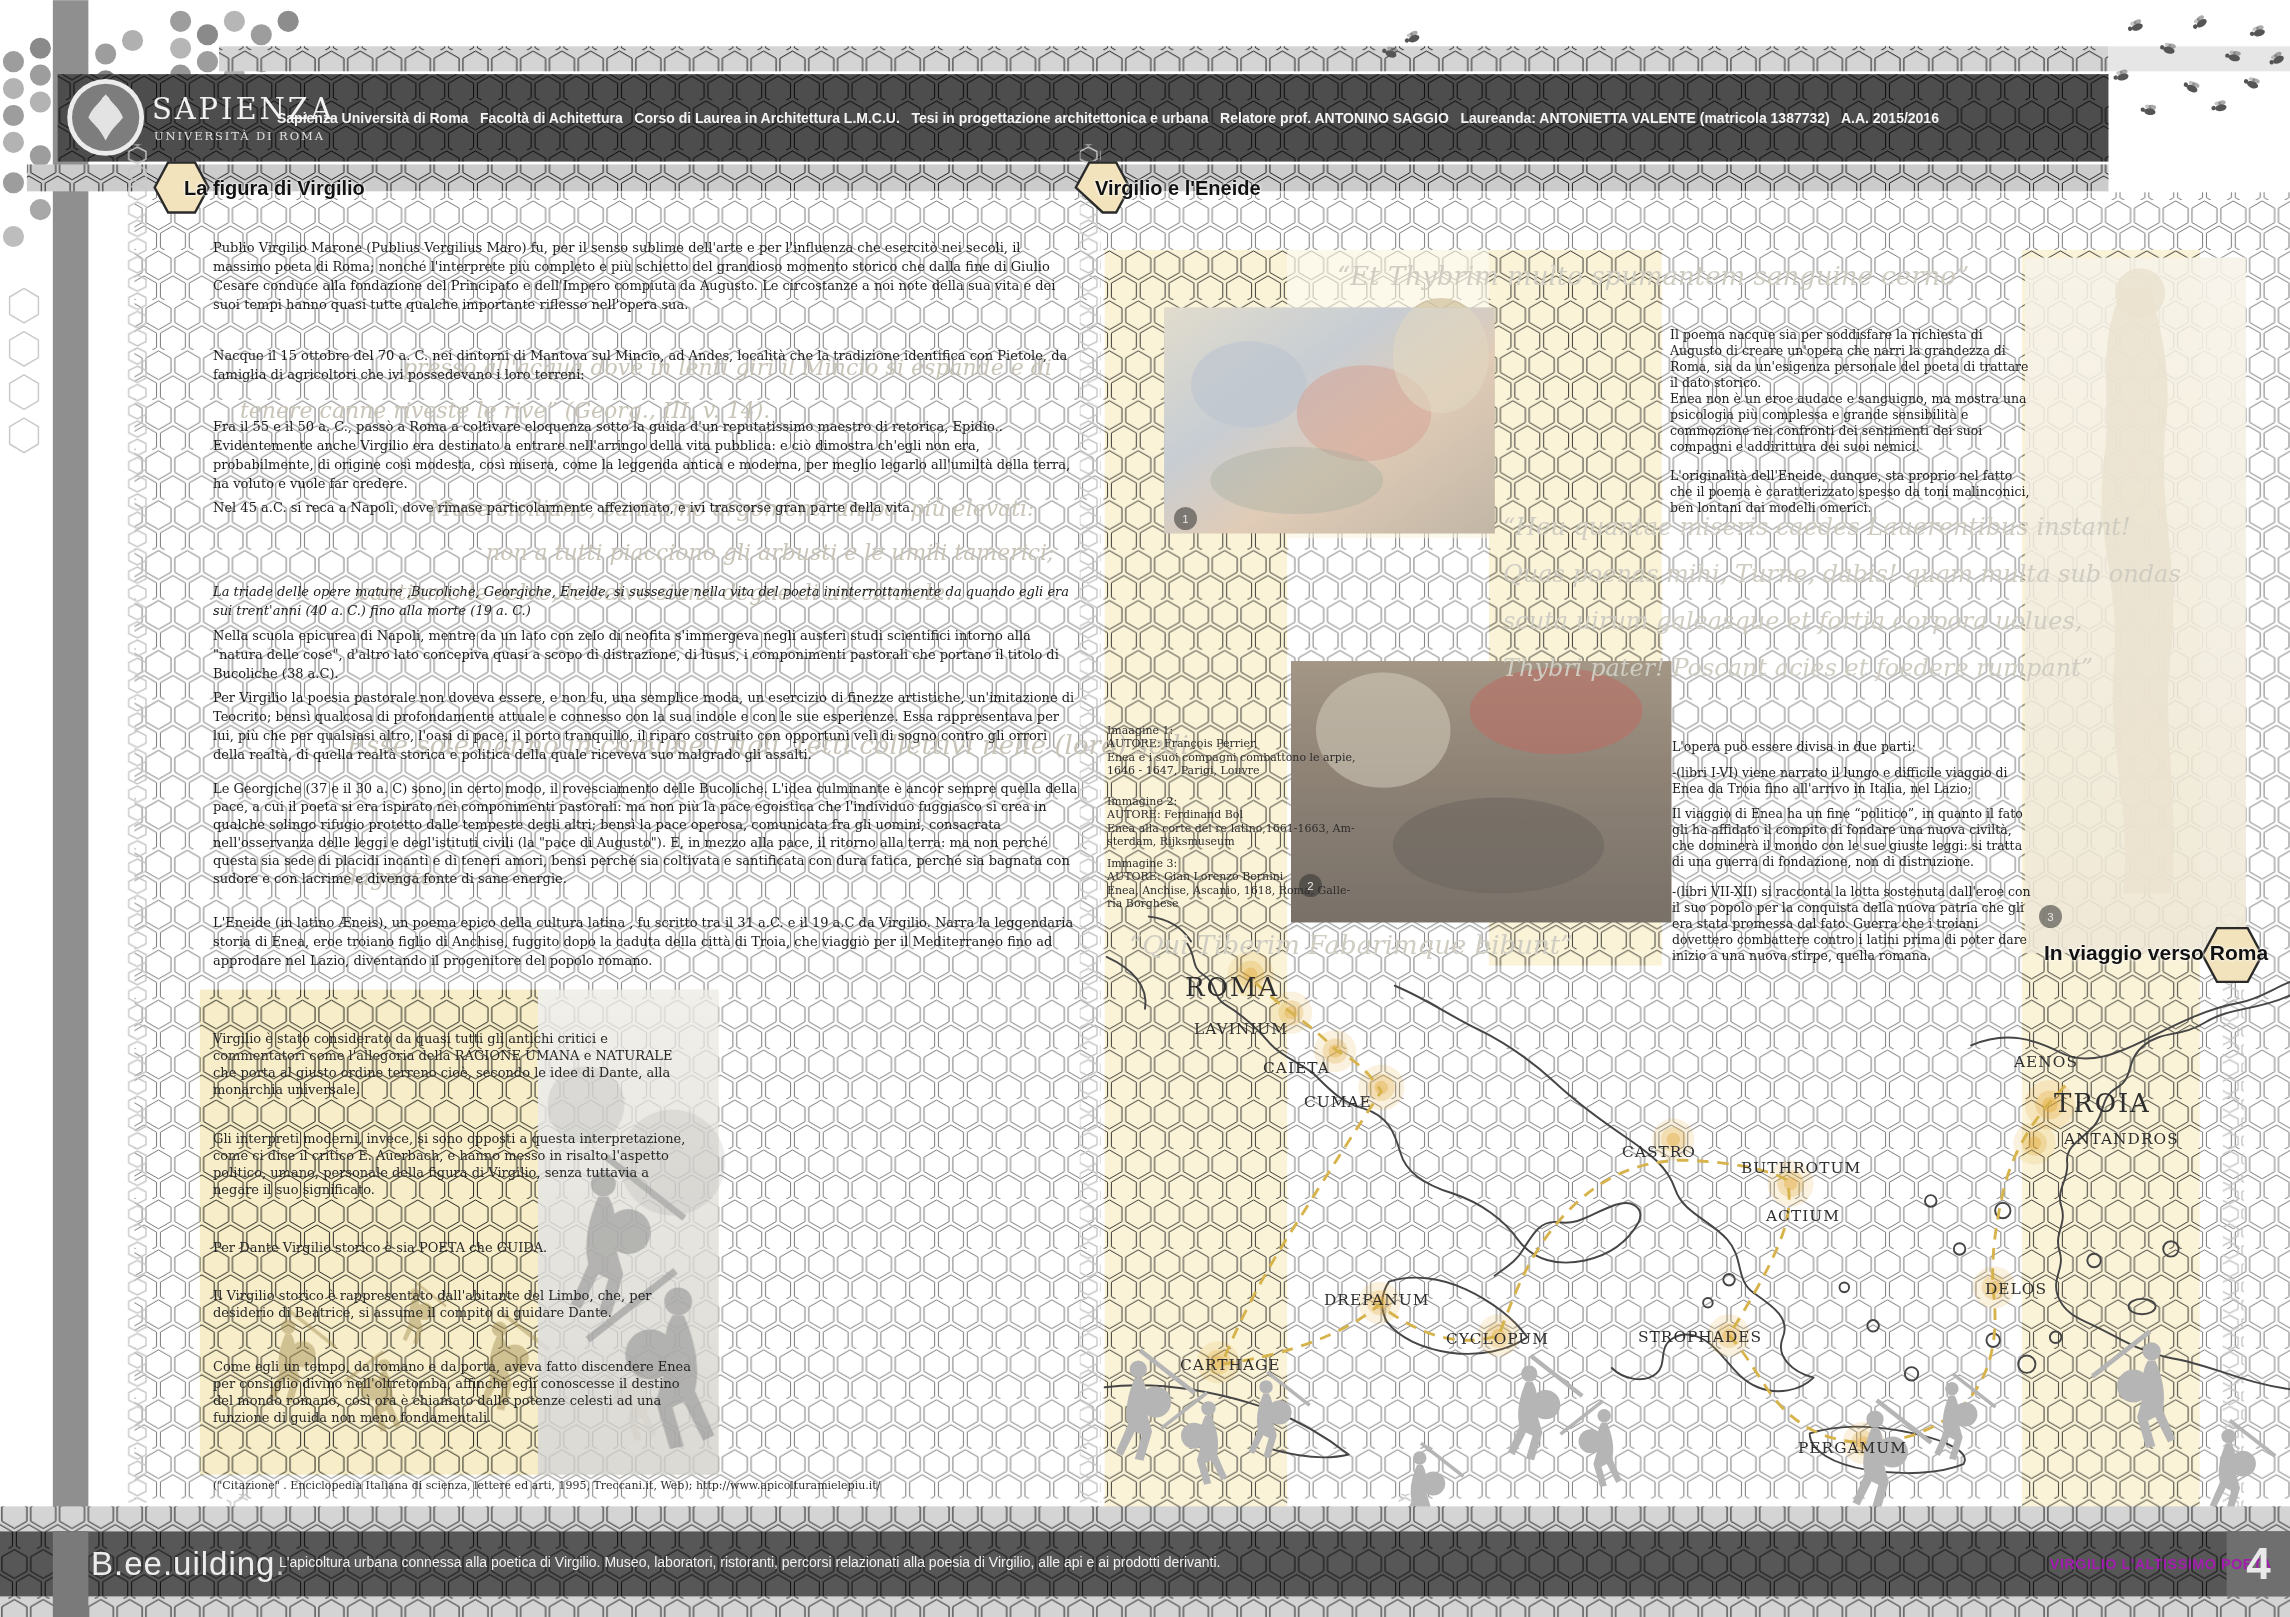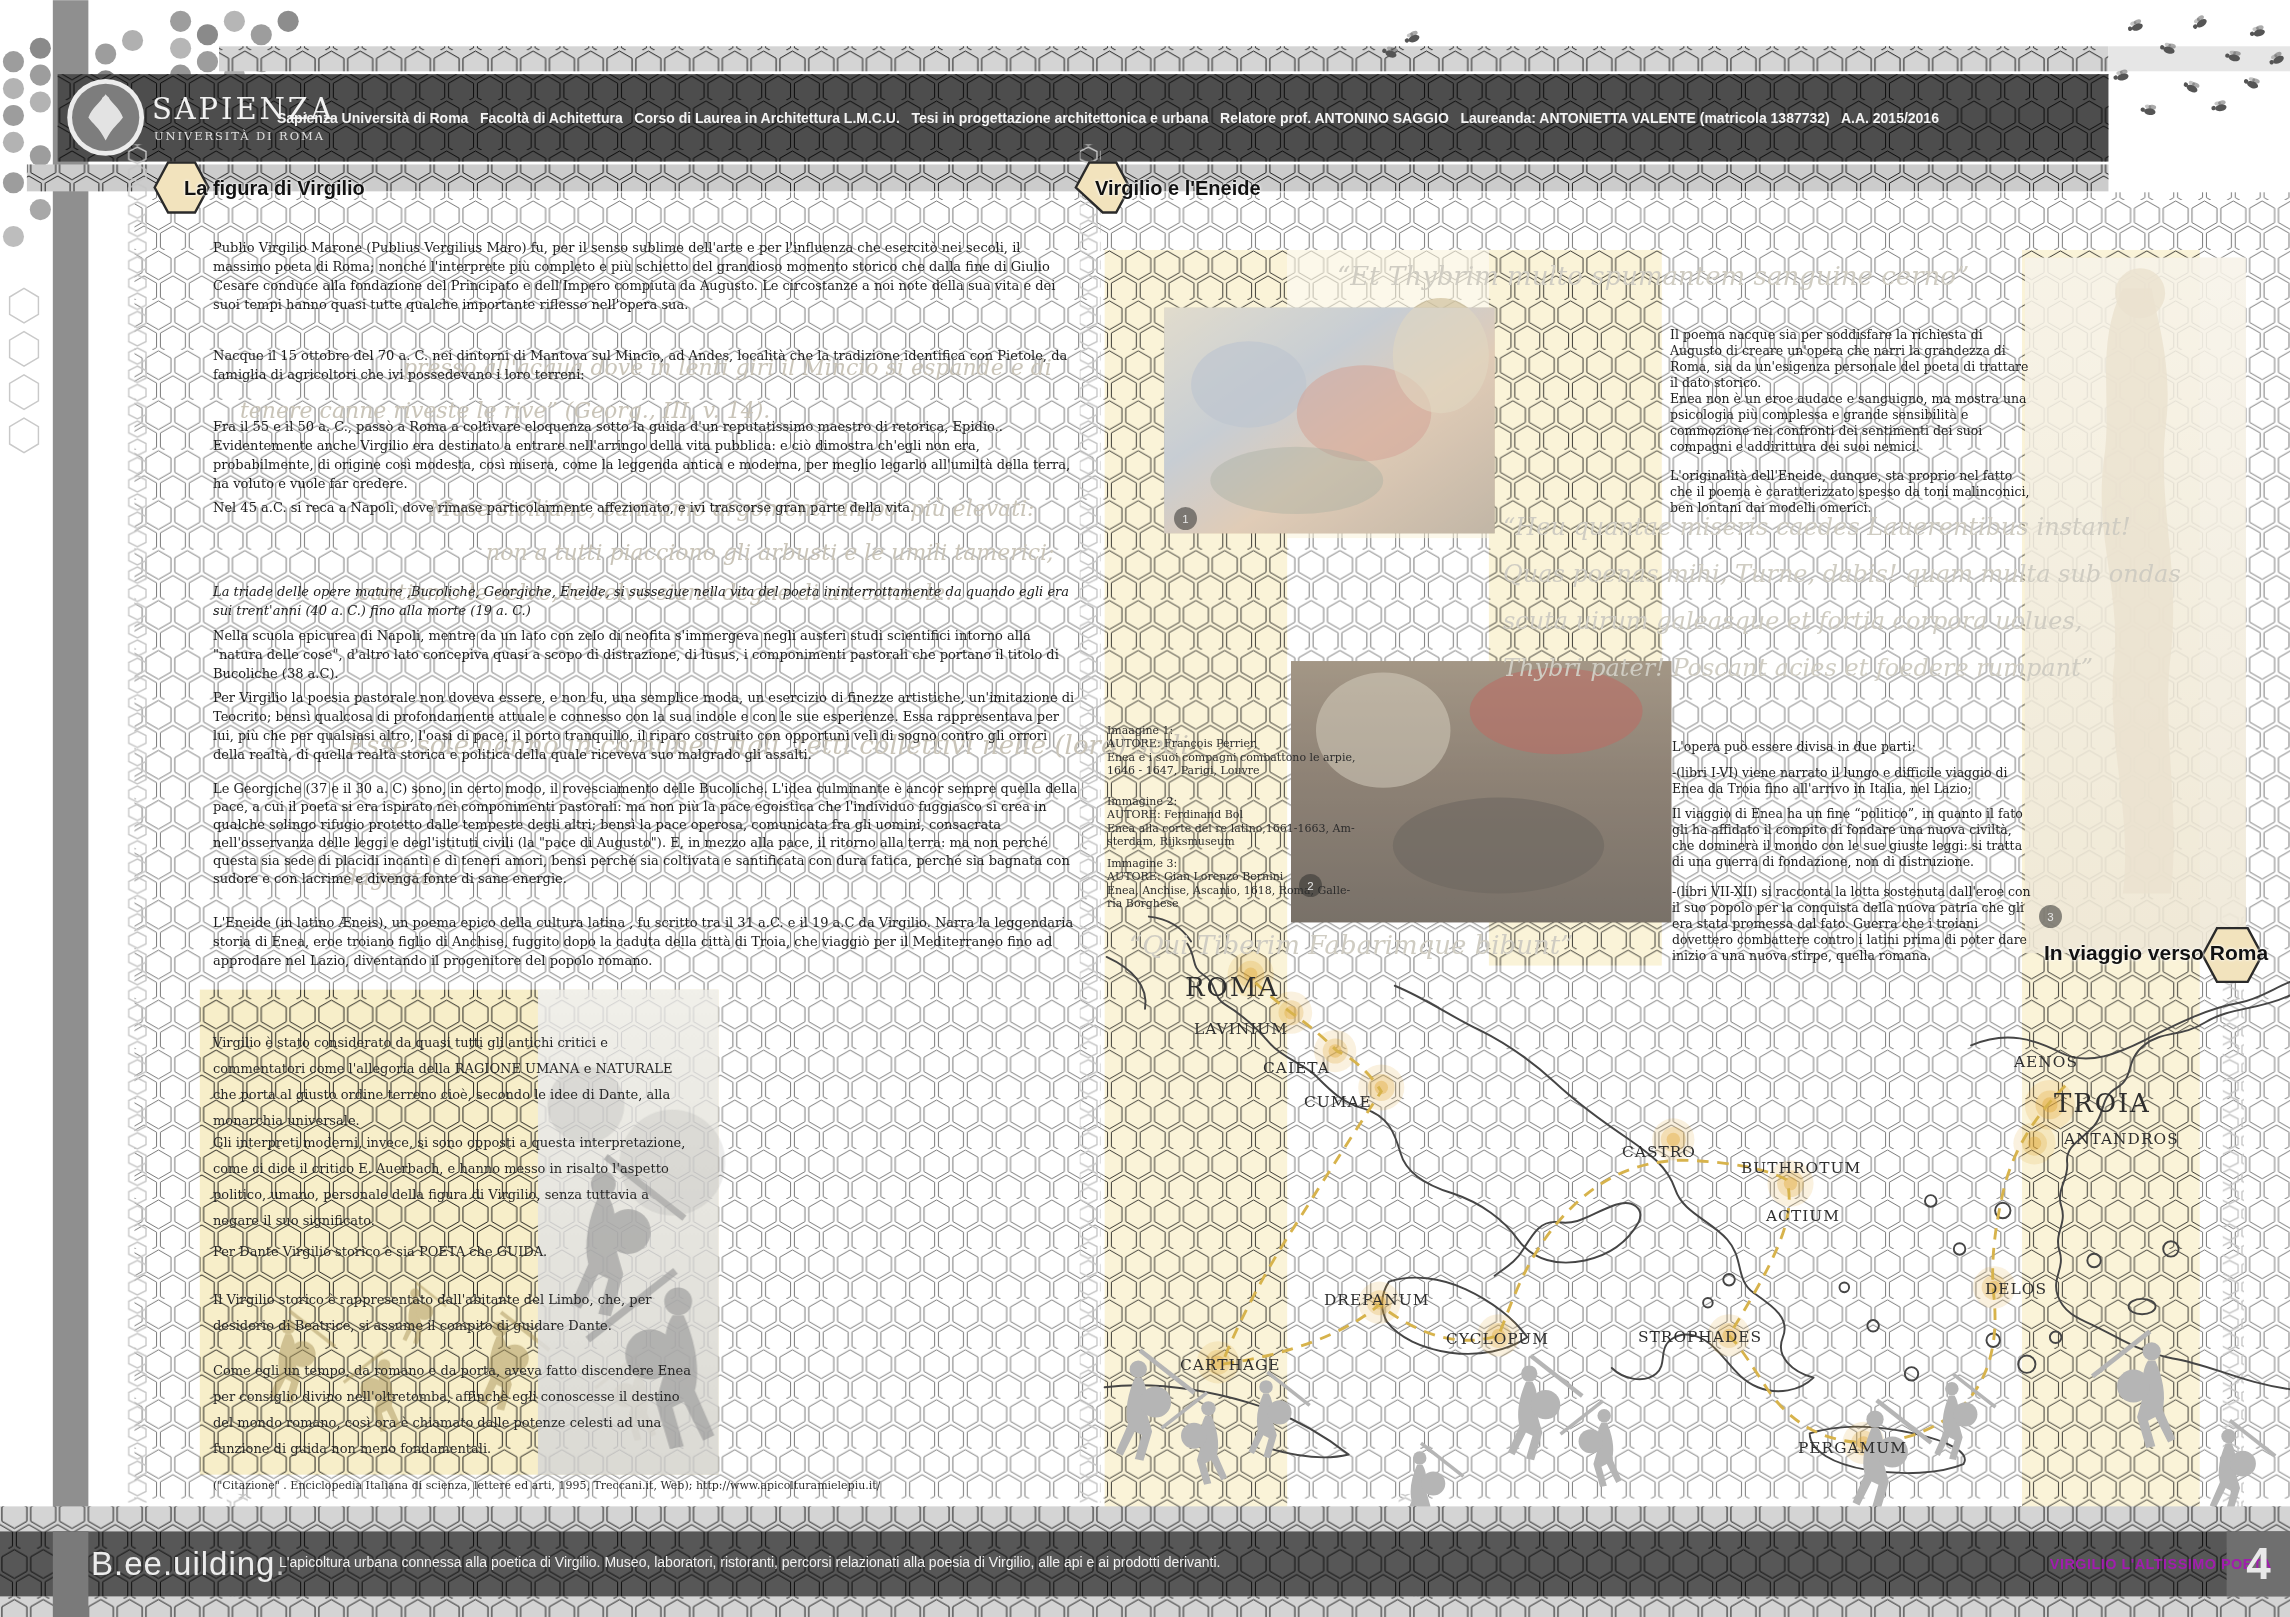--- a/index.html
+++ b/index.html
@@ -14,21 +14,21 @@
              text-shadow:0 0 3.8px #fff,0 0 1.9px #fff;white-space:nowrap;}
   .cap{font-size:11px;line-height:13.4px;color:#2c2c2c;white-space:pre-line;}
   .cap-title{font-size:11px;line-height:13.4px;color:#2c2c2c;}
   .rblock{font-size:12.5px;line-height:16px;color:#222;}
   .rblock p{margin:0 0 13.4px 0;}
   .maplabel{color:#2e2e2e;font-size:15.4px;letter-spacing:1px;white-space:nowrap;}
   .maplabel.big{font-size:26px;letter-spacing:1.9px;}
   .badge{width:23px;height:23px;border-radius:50%;background:rgba(50,50,48,0.55);color:#e8e8e8;
          font-family:"Liberation Sans",sans-serif;font-size:11.5px;display:flex;align-items:center;
          justify-content:center;}
-  .ybpar{font-size:13px;line-height:26px;color:#262626;}
+  .ybpar{font-size:13px;line-height:17px;color:#262626;}
   .pre{white-space:pre;text-align:right;}
 </style>
 </head>
 <body>
 
 <div id="canvas">
 
   <svg class="abs" style="left:0;top:0;" width="2290" height="1618" viewBox="0 0 2384 1684">
     <defs>
       <pattern id="hexP" width="30" height="52" patternUnits="userSpaceOnUse">

